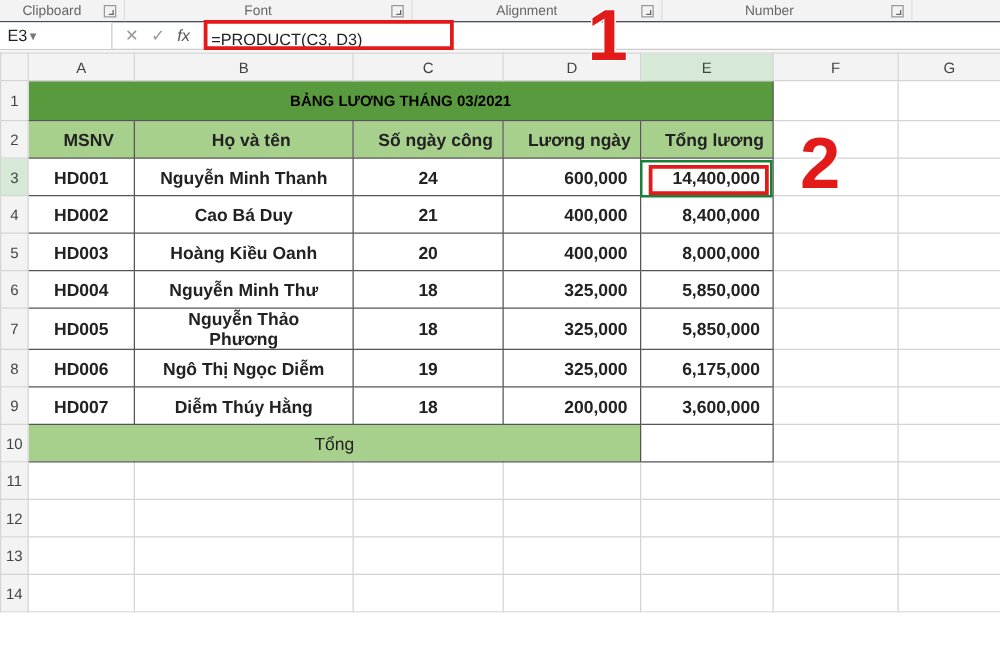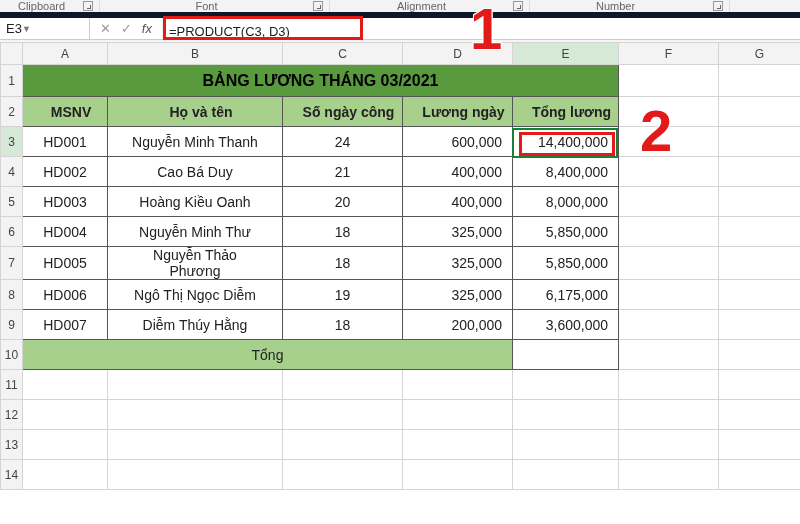--- a/index.html
+++ b/index.html
@@ -8,21 +8,21 @@
     font-family: "Segoe UI", Arial, sans-serif;
     font-size: 13px;
     background: #fff;
     color: #222;
     user-select: none;
   }
   .ribbon-labels {
     display: flex;
     height: 18px;
     background: #f3f3f3;
-    border-bottom: 6px solid #0f172a;
+    border-bottom: 1px solid #0f172a;
     font-size: 11px;
     color: #666;
     align-items: center;
   }
   .ribbon-group {
     display: flex;
     align-items: center;
     justify-content: center;
     position: relative;
     height: 100%;
@@ -118,35 +118,36 @@
     height: 30px;
   }
   .row-head.sel { background: #d6e8d6; }
   .corner { background: #f3f3f3; width:22px; height:22px !important;}
 
   .title-row td {
     background: #5a9a3f;
     color: #000;
     text-align: center;
     font-weight: bold;
-    font-size: 16px;
+    font-size: 12px;
     height: 32px;
   }
   .hdr-row td {
     background: #a8d08d;
     text-align: center;
     font-weight: bold;
     font-size: 14px;
     padding-left: 12px;
   }
   .data-row td {
     text-align: center;
     font-size: 14px;
     background: #fff;
     padding: 0 20px;
+    font-weight: bold;
   }
   .data-row td.name { text-align: center; }
   .data-row td.num { text-align: right; padding-right: 10px; }
   .total-row td {
     background: #a8d08d;
     text-align: center;
     font-weight: normal;
     font-size: 14px;
     margin-top: 32px;
   }

